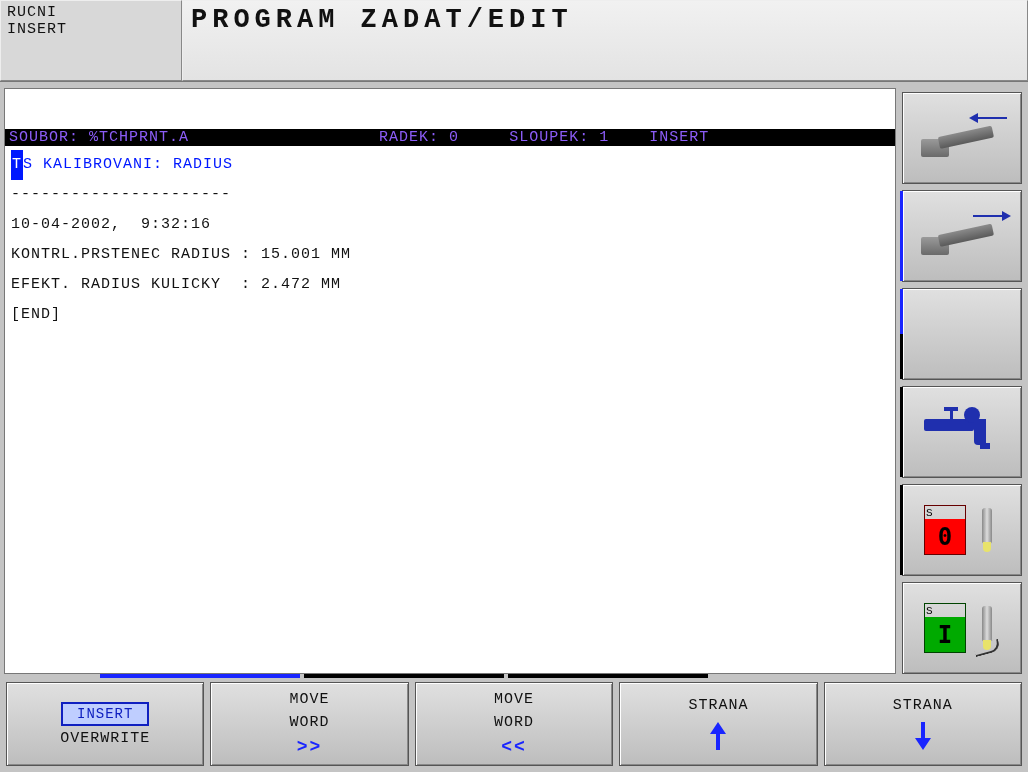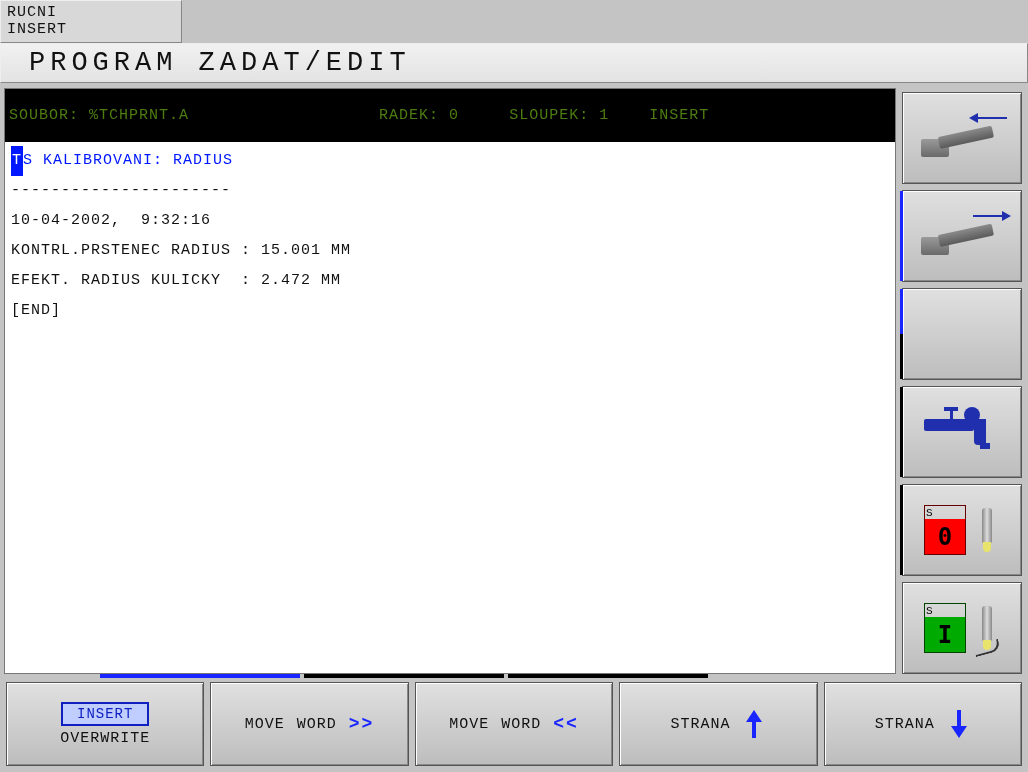--- a/index.html
+++ b/index.html
@@ -11,62 +11,62 @@
     grid-template-columns: 1fr 128px;
     grid-template-rows: 82px 1fr 96px;
   }
 
   
   .header {
     grid-column: 1 / 3;
     grid-row: 1;
     display: flex;
     border-bottom: 1px solid #777;
-    flex-direction: column;
   }
   .header-left {
     width: 182px;
     border: 1px solid #888;
     border-top-color:#eee; border-left-color:#eee;
     background: #d8d8d8;
     padding: 3px 6px;
     font-size: 15px;
     letter-spacing: 1px;
     color: #111;
     line-height: 1.15;
   }
   .header-right {
     flex: 1;
     border: 1px solid #888;
     border-top-color:#eee; border-left-color:#eee;
     background: linear-gradient(#f1f1f1,#e3e3e3);
-    padding: 4px 28px;
+    padding: 4px 8px;
     font-size: 27px;
     letter-spacing: 5px;
-    font-weight: normal;
+    font-weight: bold;
     color: #111;
   }
 
   
   .main {
     grid-column: 1;
     grid-row: 2;
     background: #fff;
     border: 1px solid #777;
     margin: 6px 4px 2px 4px;
     position: relative;
     padding: 0;
   }
   .status-bar {
     background: #000;
-    color: #4d7c0f;
+    color: #8b5cf6;
     font-size: 15px;
-    padding: 18px 4px;
+    padding: 0 4px;
     letter-spacing: 1px;
     white-space: pre;
+    margin-top: 40px;
   }
   .editor-body {
     padding: 4px 6px;
     font-size: 15px;
     letter-spacing: 1px;
     color: #111;
     line-height: 2.0;
     white-space: pre;
   }
   .cursor-block {
@@ -143,24 +143,24 @@
     grid-row: 3;
     display: flex;
     gap: 6px;
     padding: 6px;
   }
   .sk {
     flex:1;
     border: 1px solid #555;
     background: linear-gradient(#e0e0e0,#bdbdbd);
     box-shadow: inset 1px 1px 0 #fff, inset -1px -1px 0 #888;
-    display:flex; flex-direction:row; align-items:center; justify-content:center;
+    display:flex; flex-direction:column; align-items:center; justify-content:center;
     font-size: 15px; letter-spacing:1px;
     color:#111;
-    gap:12px;
+    gap:6px;
   }
   .sk .arrow-svg { width:24px; height:32px; }
   .sk-first { flex-direction:column; gap:4px;}
   .insert-pill {
     background:#bfceff;
     border:2px solid #1020c0;
     color:#1020c0;
     padding:2px 14px;
     font-size:14px;
     letter-spacing:1px;

